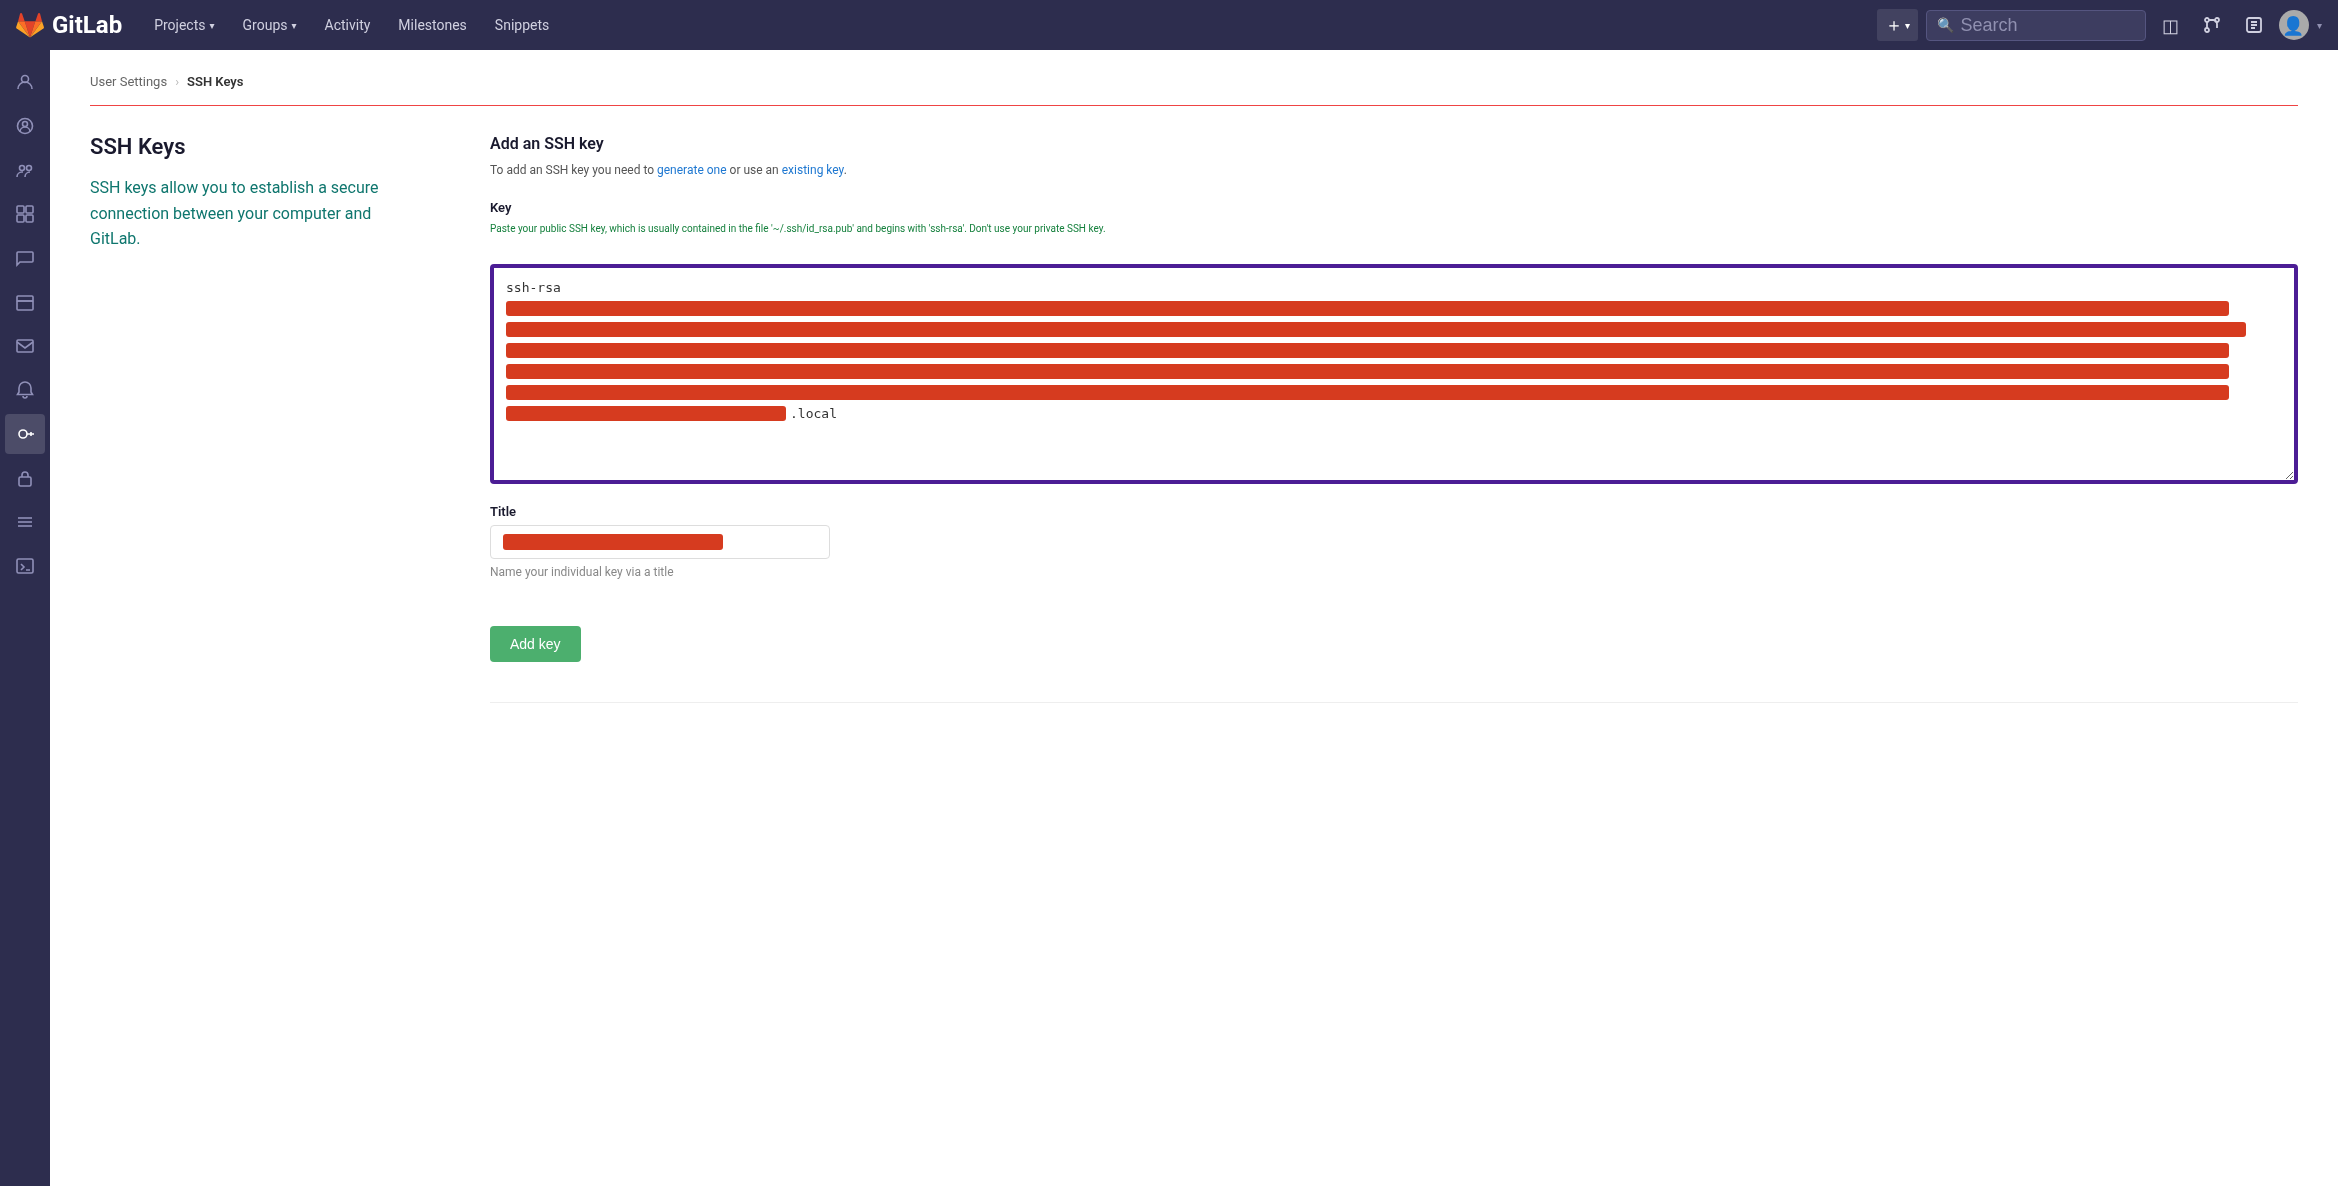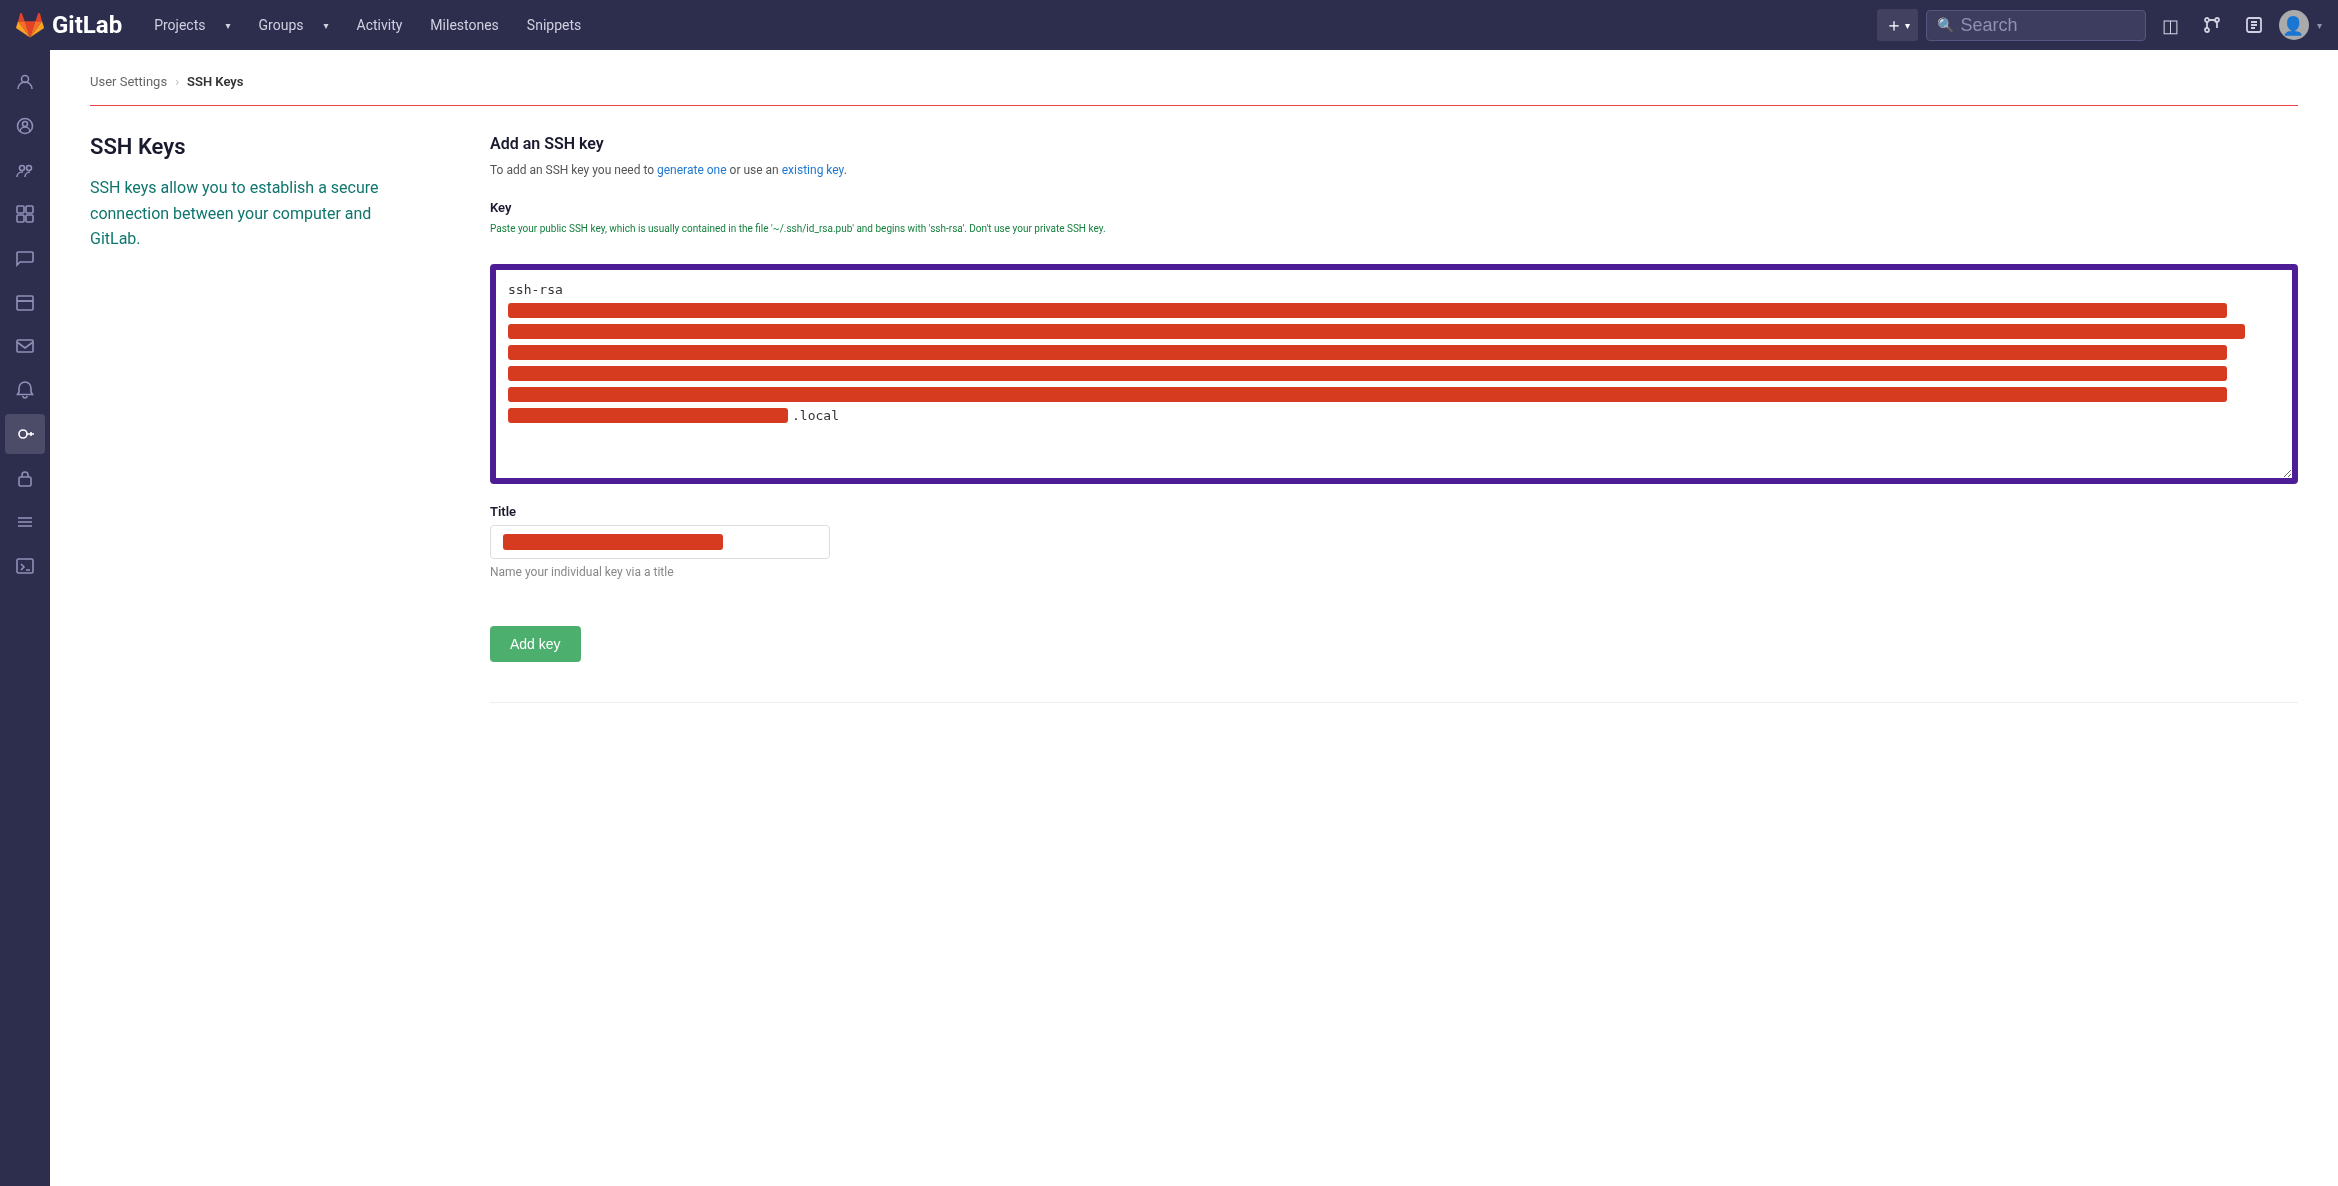--- a/index.html
+++ b/index.html
@@ -37,21 +37,21 @@
       flex: 1;
     }
     .nav-link {
       color: #d0d0e0;
       font-size: 14px;
       padding: 6px 12px;
       border-radius: 3px;
       cursor: pointer;
       display: flex;
       align-items: center;
-      gap: 20px;
+      gap: 4px;
       text-decoration: none;
     }
     .nav-right {
       display: flex;
       align-items: center;
       gap: 8px;
       margin-left: auto;
     }
     .nav-search {
       display: flex;
@@ -420,21 +420,21 @@
 
         
         <div class="textarea-wrapper">
           
         </div>
 
         
         
 
         
-        <div style="border:6px solid #4c1d95;border-radius:4px;padding:12px;font-family:monospace;font-size:13px;background:white;min-height:220px;margin-bottom:6px;resize:vertical;overflow:auto;">
+        <div style="border:4px solid #4c1d95;border-radius:4px;padding:12px;font-family:monospace;font-size:13px;background:white;min-height:220px;margin-bottom:6px;resize:vertical;overflow:auto;">
           <div style="margin-bottom:6px;">ssh-rsa</div>
           <div style="background:#d63b1f;border-radius:3px;height:15px;margin:6px 0;width:97%;"></div>
           <div style="background:#d63b1f;border-radius:3px;height:15px;margin:6px 0;width:98%;"></div>
           <div style="background:#d63b1f;border-radius:3px;height:15px;margin:6px 0;width:97%;"></div>
           <div style="background:#d63b1f;border-radius:3px;height:15px;margin:6px 0;width:97%;"></div>
           <div style="background:#d63b1f;border-radius:3px;height:15px;margin:6px 0;width:97%;"></div>
           <div style="display:flex;align-items:center;margin-top:6px;">
             <span style="background:#d63b1f;border-radius:3px;height:15px;display:inline-block;width:280px;margin-right:4px;"></span>
             <span>.local</span>
           </div>

